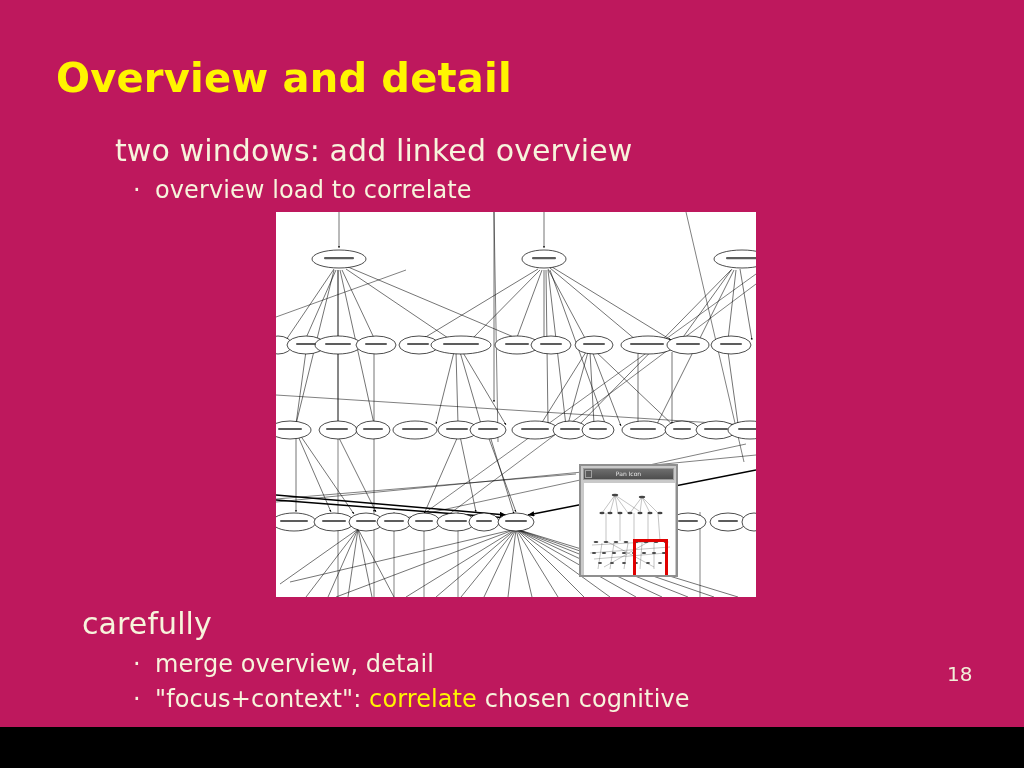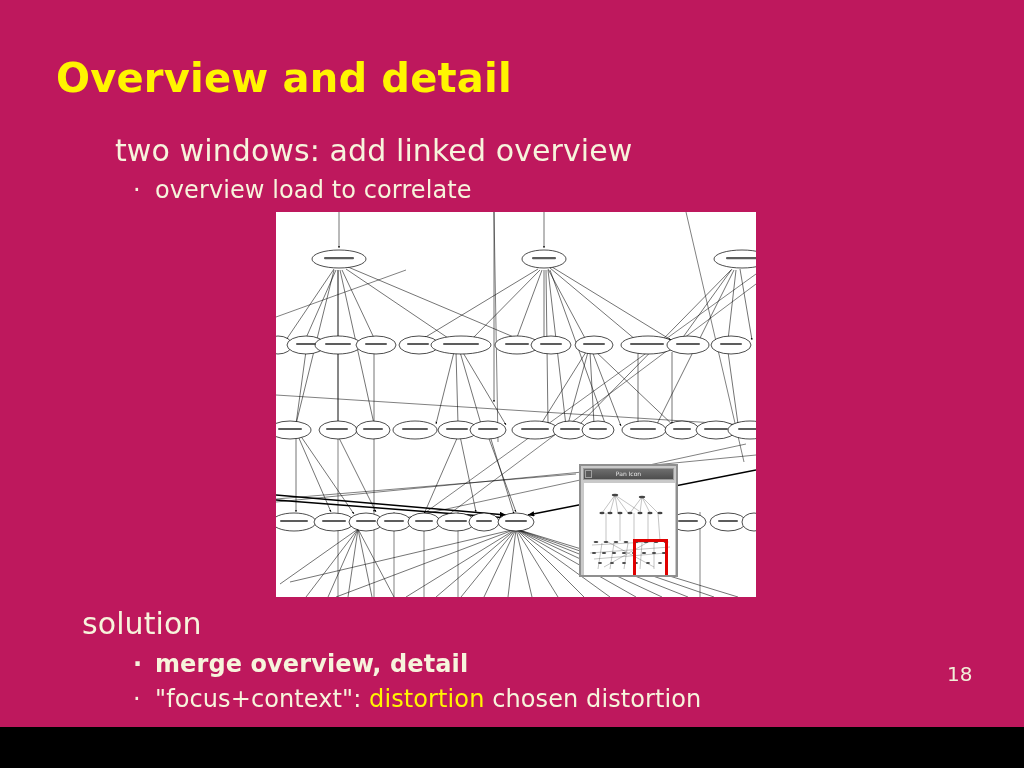--- a/index.html
+++ b/index.html
@@ -46,21 +46,21 @@
   .bullet-dot {
     display: inline-block;
     width: 22px;
     color: #F7F4DC;
   }
   .hl-yellow { color: #FFF500; }
 
   #line-two-windows { left: 82px; top: 133px; margin-left: 33px; }
   #line-cognitive   { left: 133px; top: 176px; }
   #line-solution    { left: 82px; top: 606px; }
-  #line-merge       { left: 133px; top: 650px; font-weight: bold; }
+  #line-merge       { left: 133px; top: 650px; }
   #line-focus       { left: 133px; top: 685px; }
 
   
   #page-number {
     position: absolute;
     left: 947px;
     top: 662px;
     font-size: 20px;
     color: #F2EFD8;
   }
@@ -147,25 +147,25 @@
 <body>
 
 <div id="slide">
 
   <div id="slide-title">Overview and detail</div>
 
   <div id="line-two-windows" class="level1">two windows: add linked overview</div>
 
   <div id="line-cognitive" class="level2"><span class="bullet-dot">·</span><span>overview load to correlate</span></div>
 
-  <div id="line-solution" class="level1">solution</div>
+  <div id="line-solution" class="level1">carefully</div>
 
   <div id="line-merge" class="level2"><span class="bullet-dot">·</span><span>merge overview, detail</span></div>
 
-  <div id="line-focus" class="level2"><span class="bullet-dot">·</span><span>"focus+context": </span><span class="hl-yellow">distortion</span><span> chosen distortion</span></div>
+  <div id="line-focus" class="level2"><span class="bullet-dot">·</span><span>"focus+context": </span><span class="hl-yellow">correlate</span><span> chosen cognitive</span></div>
 
   <div id="page-number">18</div>
 
   <div id="figure-frame">
 
     <svg id="graph-svg" viewBox="0 0 480 385">
       <defs>
         <marker id="ah" markerWidth="5" markerHeight="5" refX="4.2" refY="1.8" orient="auto" markerUnits="strokeWidth">
           <path d="M0,0 L4.4,1.8 L0,3.6 z" fill="#000"></path>
         </marker>

